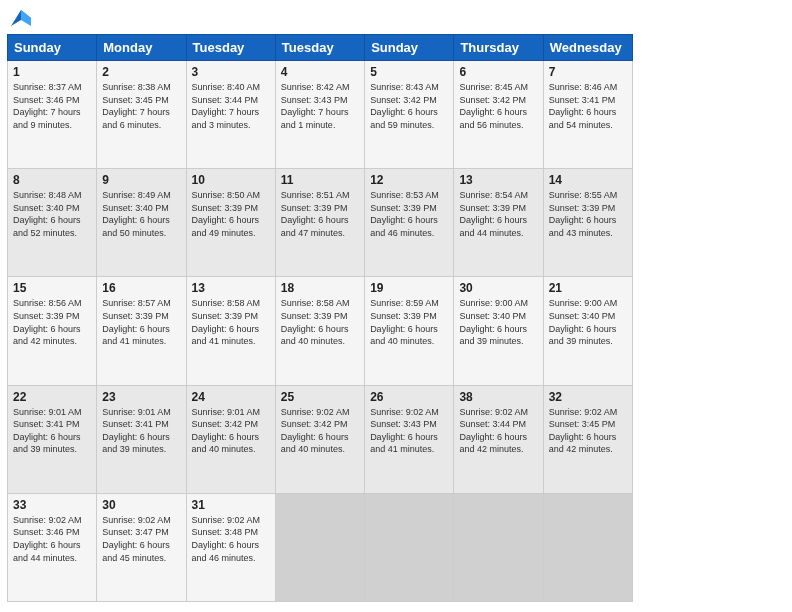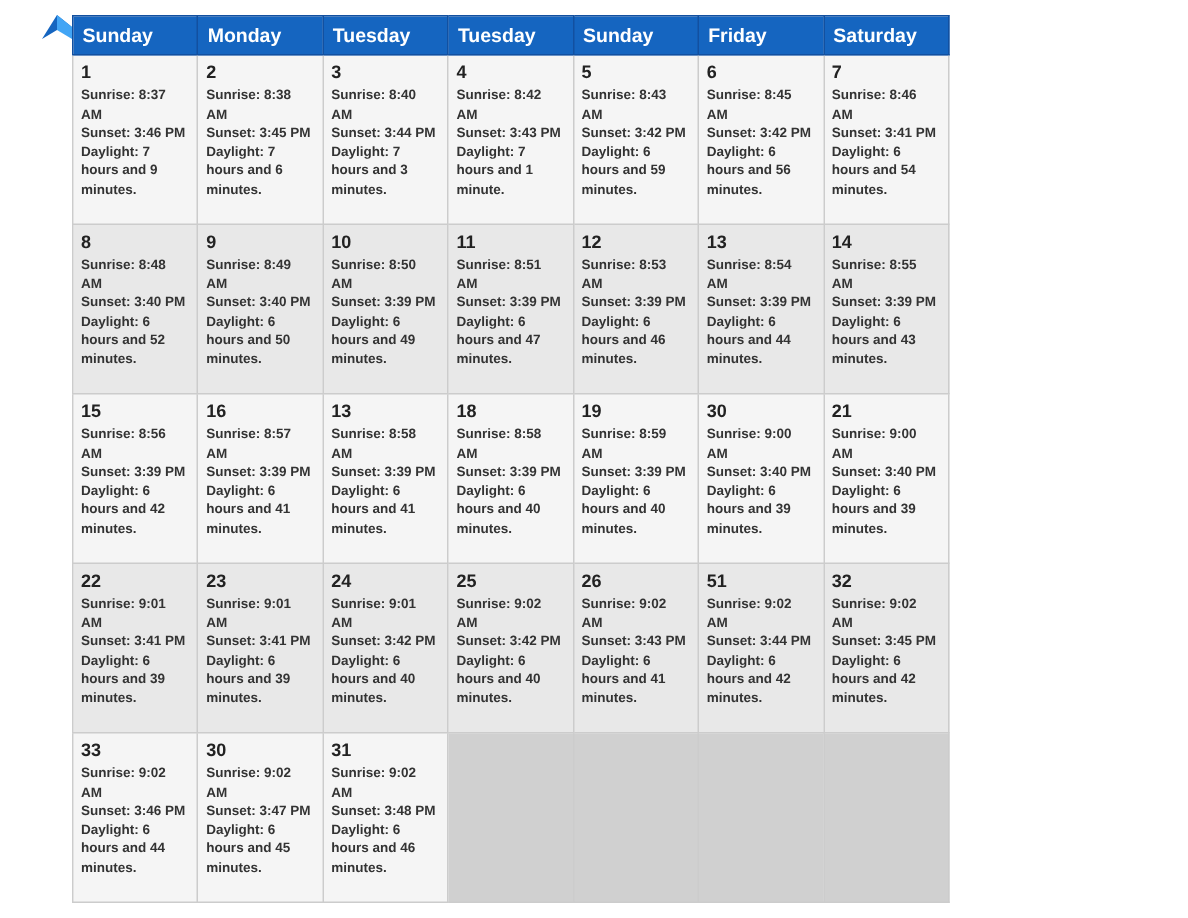--- a/index.html
+++ b/index.html
@@ -6,23 +6,23 @@
     body {
       width: 792px;
       height: 612px;
       font-family: Arial, sans-serif;
       background: #fff;
       overflow: hidden;
     }
     .page {
       width: 648px;
       height: 612px;
-      padding: 10px 15px 10px 24px;
-      display: flex;
-      flex-direction: row;
+      padding: 10px 15px 10px 7px;
+      display: flex;
+      flex-direction: column;
     }
     .header {
       display: flex;
       justify-content: space-between;
       align-items: flex-start;
       margin-bottom: 8px;
     }
     .logo {
       display: flex;
       flex-direction: column;
@@ -92,21 +92,20 @@
     .day-num {
       font-size: 12px;
       font-weight: bold;
       display: block;
       margin-bottom: 2px;
     }
     .day-info {
       font-size: 9px;
       line-height: 1.4;
       color: #333;
-      font-weight: bold;
     }
     .empty-cell {
       background: #d0d0d0 !important;
     }
   </style>
 </head>
 <body>
 
 <div class="page">
   <div class="header">
@@ -129,22 +128,22 @@
   </div>
 
   <table class="calendar-table">
     <thead>
       <tr>
       <th>Sunday</th>
           <th>Monday</th>
           <th>Tuesday</th>
           <th>Tuesday</th>
           <th>Sunday</th>
-          <th>Friday</th>
-          <th>Saturday</th>
+          <th>Thursday</th>
+          <th>Wednesday</th>
         </tr>
     </thead>
     <tbody id="calendar-body">
     <tr>
           <td><span class="day-num">1</span>
 <span class="day-info">Sunrise: 8:37 AM<br>Sunset: 3:46 PM<br>Daylight: 7 hours and 9 minutes.</span></td>
           <td><span class="day-num">2</span>
 <span class="day-info">Sunrise: 8:38 AM<br>Sunset: 3:45 PM<br>Daylight: 7 hours and 6 minutes.</span></td>
           <td><span class="day-num">3</span>
 <span class="day-info">Sunrise: 8:40 AM<br>Sunset: 3:44 PM<br>Daylight: 7 hours and 3 minutes.</span></td>
@@ -193,21 +192,21 @@
           <td><span class="day-num">22</span>
 <span class="day-info">Sunrise: 9:01 AM<br>Sunset: 3:41 PM<br>Daylight: 6 hours and 39 minutes.</span></td>
           <td><span class="day-num">23</span>
 <span class="day-info">Sunrise: 9:01 AM<br>Sunset: 3:41 PM<br>Daylight: 6 hours and 39 minutes.</span></td>
           <td><span class="day-num">24</span>
 <span class="day-info">Sunrise: 9:01 AM<br>Sunset: 3:42 PM<br>Daylight: 6 hours and 40 minutes.</span></td>
           <td><span class="day-num">25</span>
 <span class="day-info">Sunrise: 9:02 AM<br>Sunset: 3:42 PM<br>Daylight: 6 hours and 40 minutes.</span></td>
           <td><span class="day-num">26</span>
 <span class="day-info">Sunrise: 9:02 AM<br>Sunset: 3:43 PM<br>Daylight: 6 hours and 41 minutes.</span></td>
-          <td><span class="day-num">51</span>
+          <td><span class="day-num">38</span>
 <span class="day-info">Sunrise: 9:02 AM<br>Sunset: 3:44 PM<br>Daylight: 6 hours and 42 minutes.</span></td>
           <td><span class="day-num">32</span>
 <span class="day-info">Sunrise: 9:02 AM<br>Sunset: 3:45 PM<br>Daylight: 6 hours and 42 minutes.</span></td>
         </tr>
         <tr>
           <td><span class="day-num">33</span>
 <span class="day-info">Sunrise: 9:02 AM<br>Sunset: 3:46 PM<br>Daylight: 6 hours and 44 minutes.</span></td>
           <td><span class="day-num">30</span>
 <span class="day-info">Sunrise: 9:02 AM<br>Sunset: 3:47 PM<br>Daylight: 6 hours and 45 minutes.</span></td>
           <td><span class="day-num">31</span>

